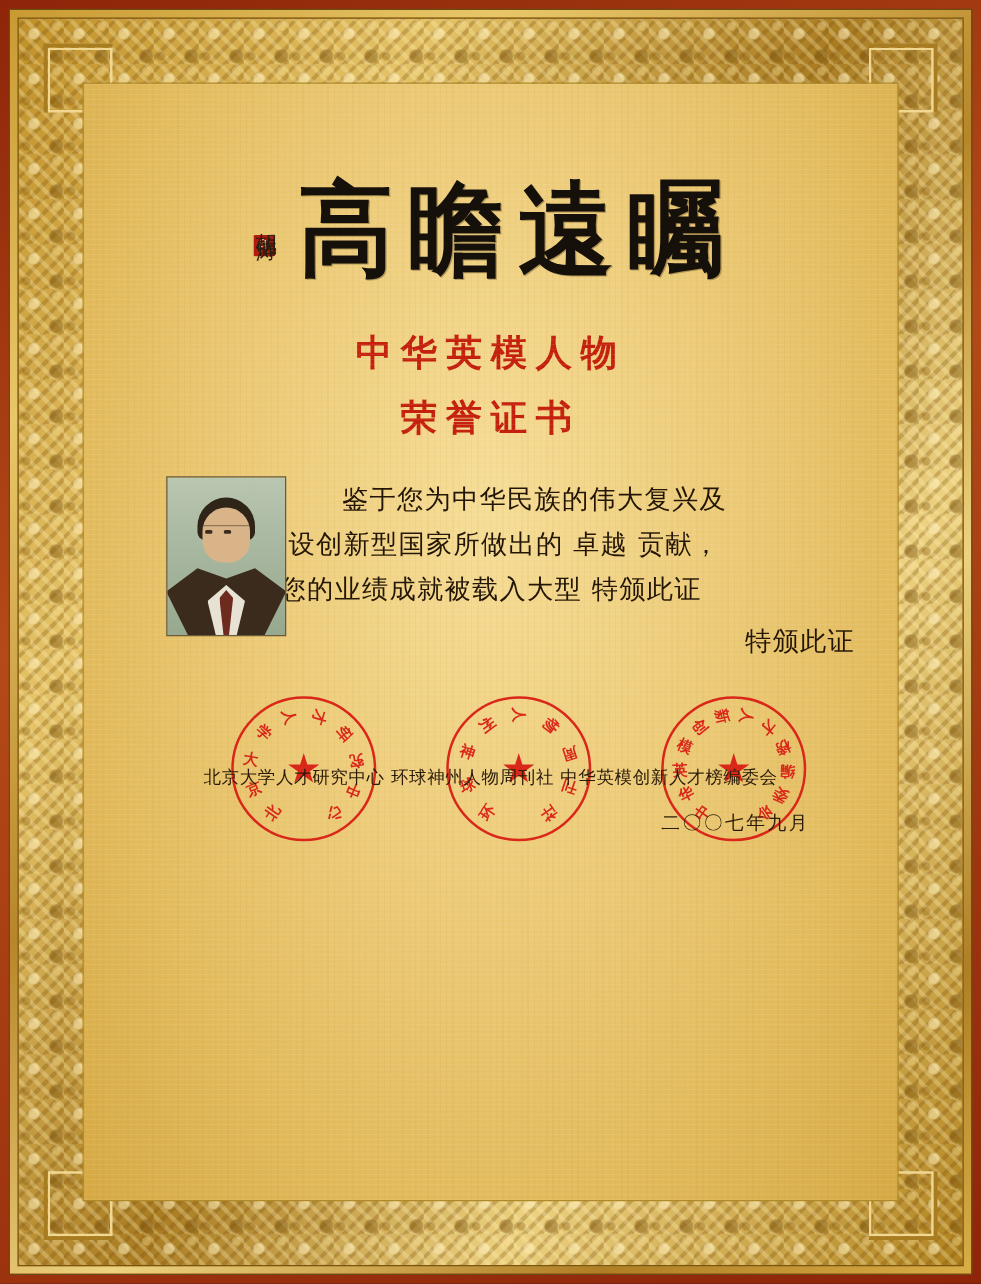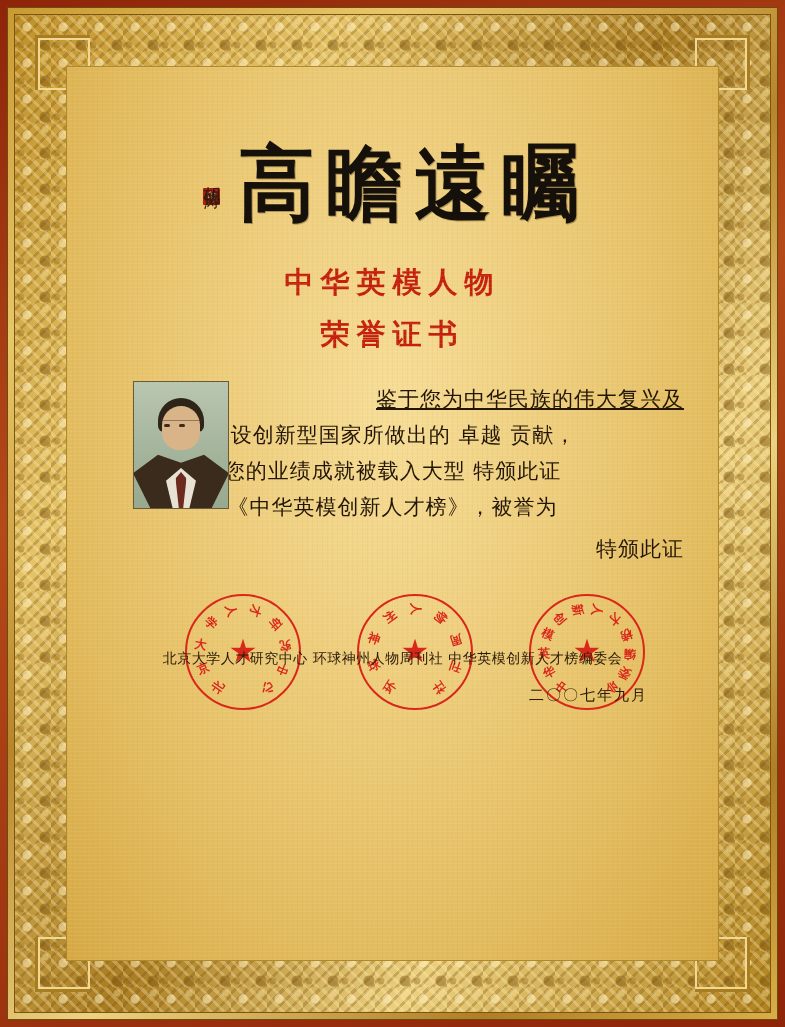--- a/index.html
+++ b/index.html
@@ -227,21 +227,21 @@
     align-items: center;
   }
   .para {
     font-family: "DejaVu Serif", "Liberation Serif", serif;
     font-size: 21px;
     color: #241606;
     letter-spacing: 1px;
     line-height: 1.72;
     text-align: center;
   }
-  .para.l1 { margin-left: 70px; text-align: right; text-decoration: underline; }
+  .para.l1 { margin-left: 70px; text-align: center; }
   .para.l2, .para.l3, .para.l4 { text-align: center; }
   .para.highlight {
     font-size: 23px;
     font-weight: bold;
     letter-spacing: 2px;
   }
   .para.closing {
     margin-top: 6px;
     margin-left: 100px;
     text-align: right;
@@ -361,21 +361,20 @@
         <div class="face"></div>
         <div class="glasses"></div>
         <div class="eye-l"></div>
         <div class="eye-r"></div>
       </div>
 
 
       <div class="para l1">鉴于您为中华民族的伟大复兴及</div>
       <div class="para l2">建设创新型国家所做出的 卓越 贡献，</div>
       <div class="para l3">您的业绩成就被载入大型 特颁此证</div>
-      <div class="para l4">《中华英模创新人才榜》，被誉为</div>
       <div class="para closing">特颁此证</div>
 
       <div class="seals-row">
         <div class="seal" id="seal-1">
           <div class="ring-text">
               <span style="transform: rotate(-145deg) translate(0px, -43px) rotate(90deg) translate(-50%, -50%);">北</span>
               <span style="transform: rotate(-112.778deg) translate(0px, -43px) rotate(90deg) translate(-50%, -50%);">京</span>
               <span style="transform: rotate(-80.5556deg) translate(0px, -43px) rotate(90deg) translate(-50%, -50%);">大</span>
               <span style="transform: rotate(-48.3333deg) translate(0px, -43px) rotate(90deg) translate(-50%, -50%);">学</span>
               <span style="transform: rotate(-16.1111deg) translate(0px, -43px) rotate(90deg) translate(-50%, -50%);">人</span>

